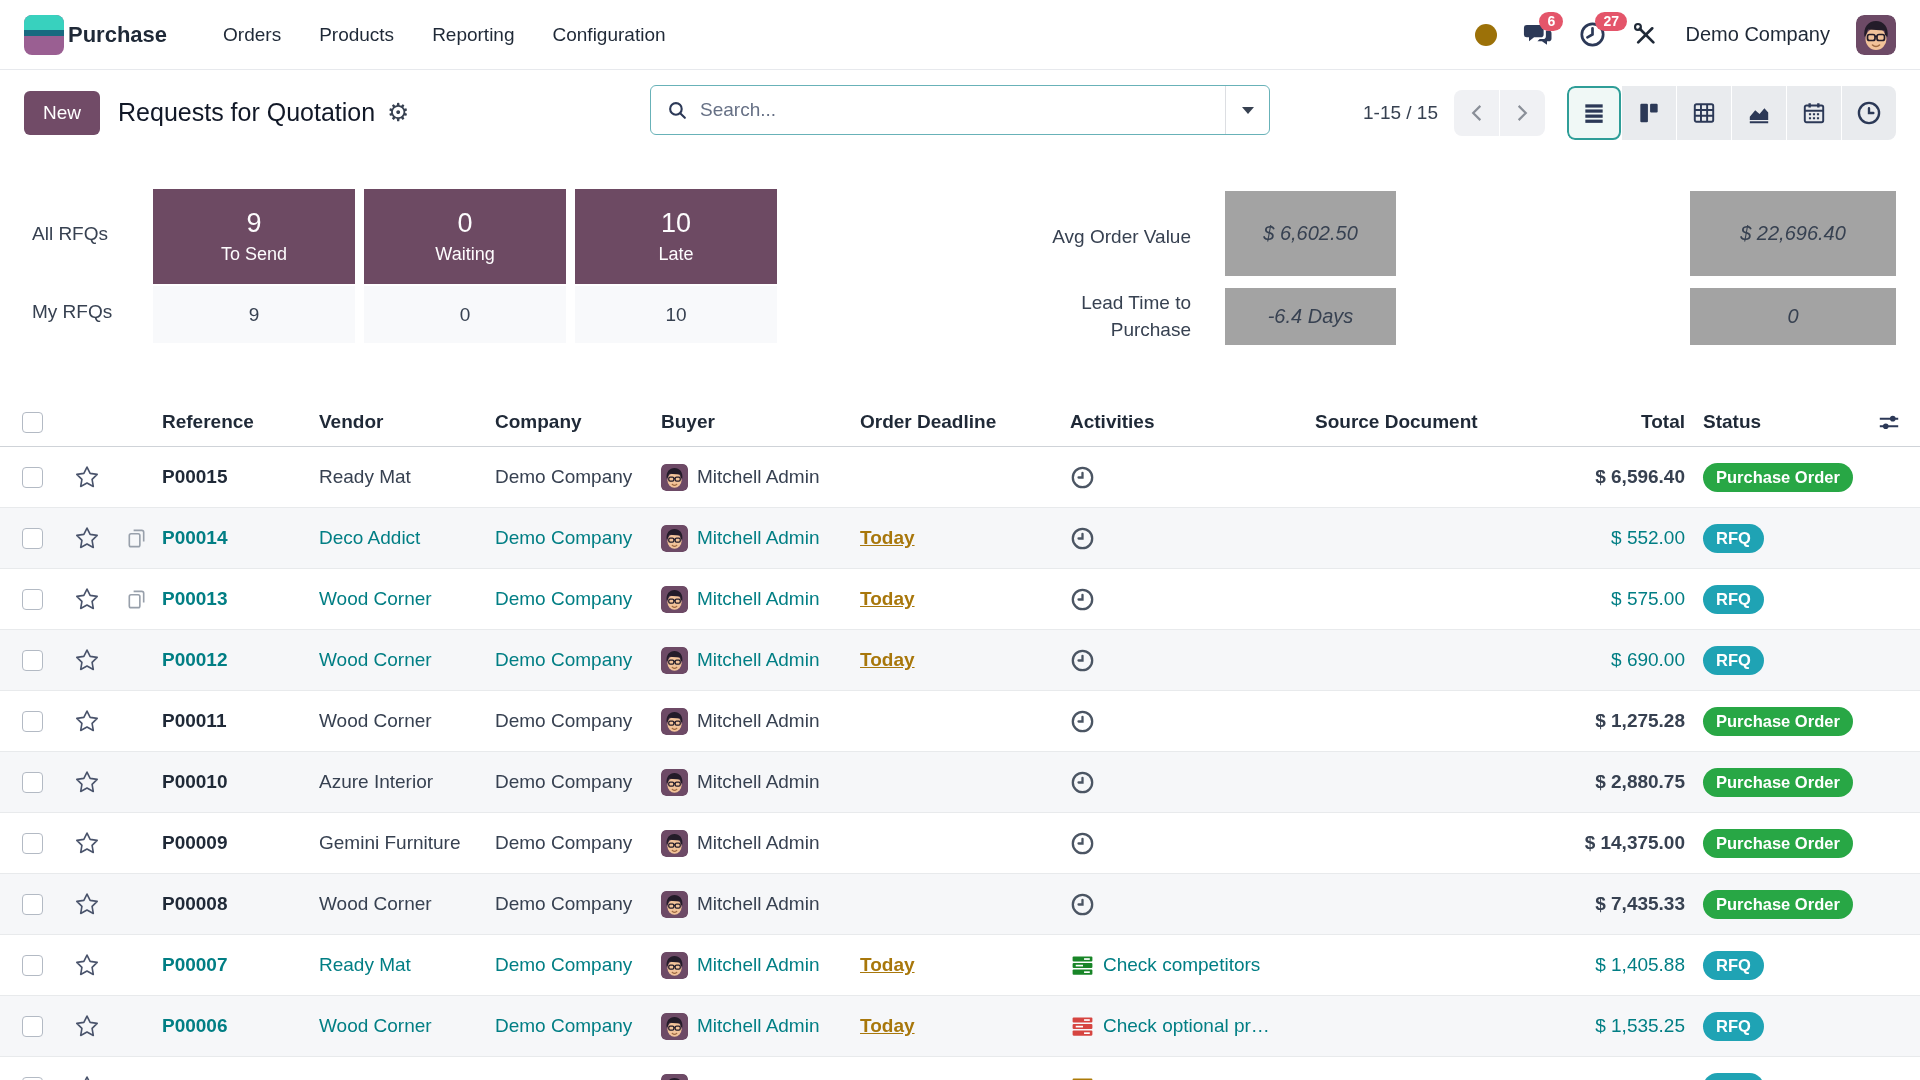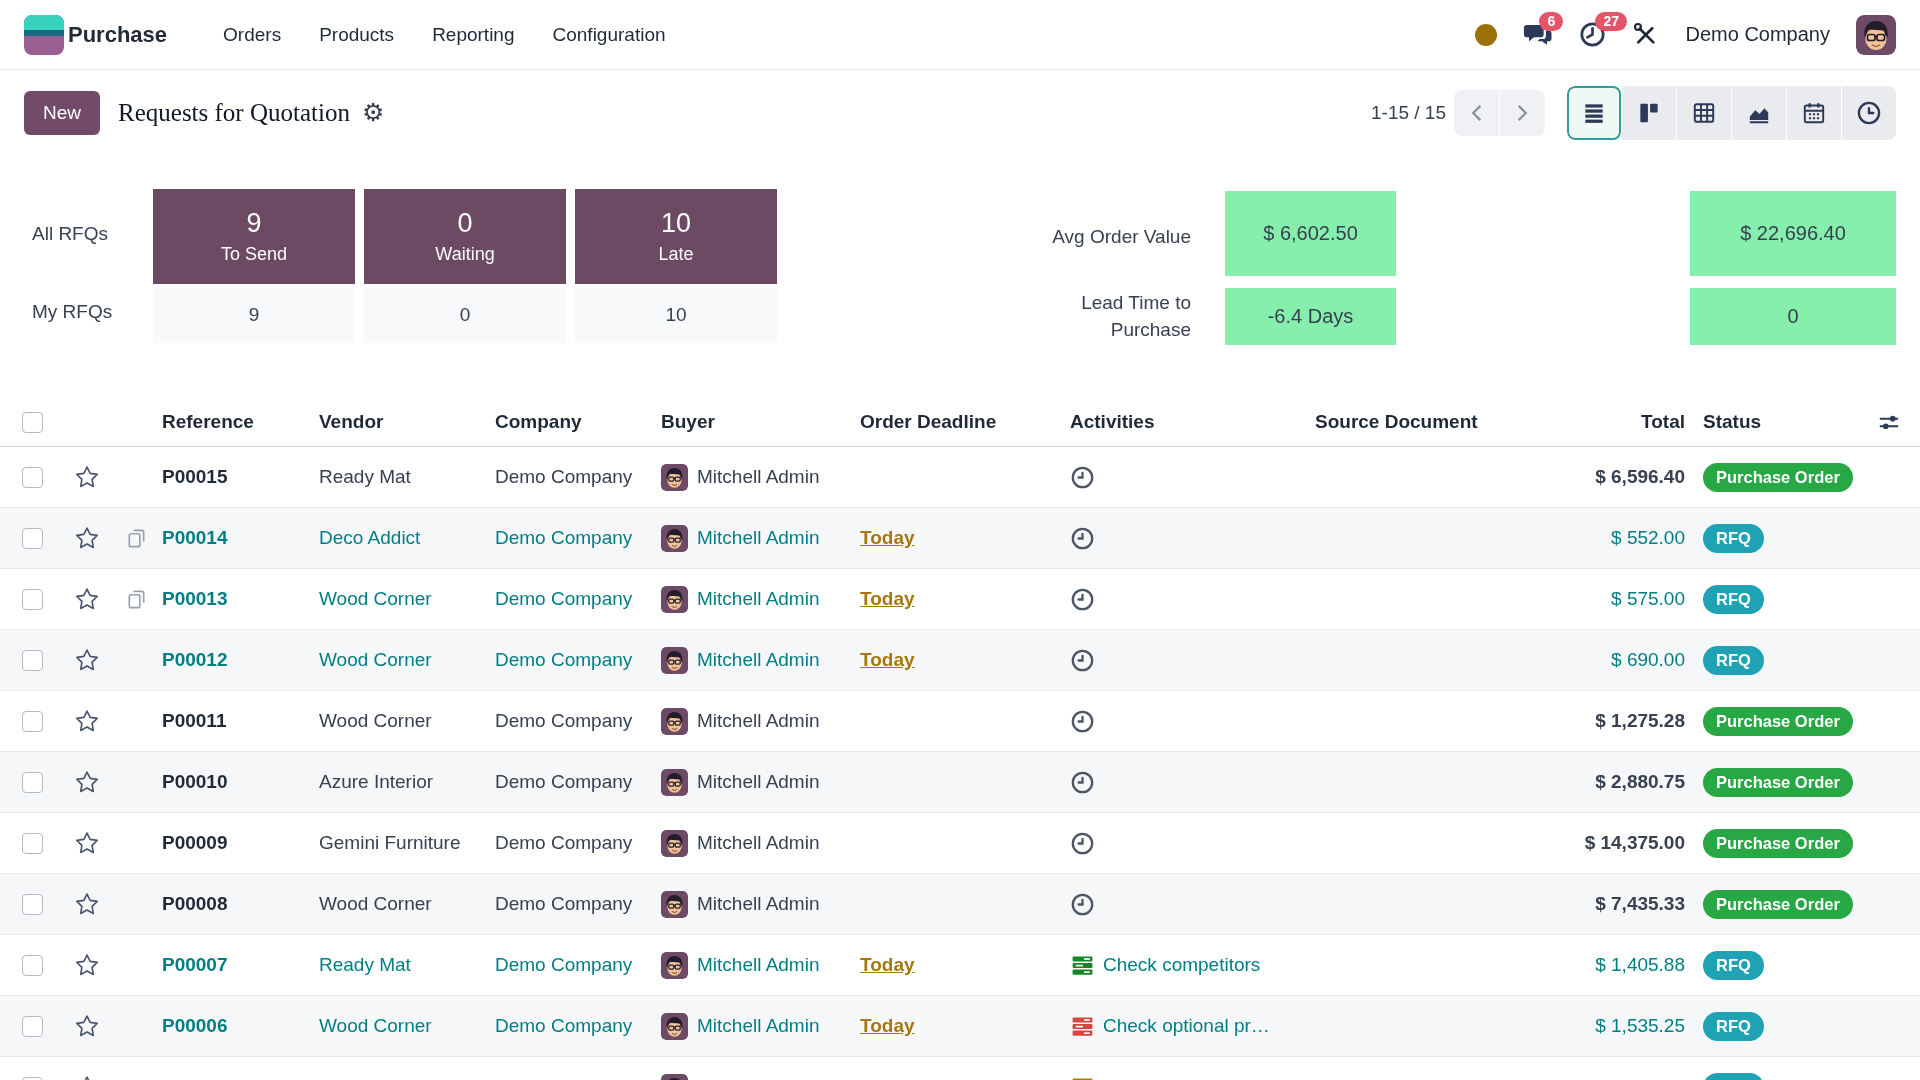--- a/index.html
+++ b/index.html
@@ -18,55 +18,55 @@
   .nav-badge { position:absolute; top:-9px; left:16px; background:#e4556a; color:#fff;
     font-size:14px; font-weight:700; padding:2px 8px; border-radius:12px; line-height:15px; }
   .gold-dot { width:22px; height:22px; border-radius:50%; background:#9c7108; }
   .company-name { font-size:20px; color:#1f2937; }
   .nav-avatar { width:40px; height:40px; border-radius:8px; overflow:hidden; }
 
   
   .control-panel { position:relative; height:85px; display:flex; align-items:center; padding:0 24px; }
   .btn-new { background:#714B67; color:#fff; font-size:19px; border:none; border-radius:6px;
     height:44px; padding:0 19px; cursor:pointer; font-family:inherit; }
-  .view-title { font-size:25px; color:#111827; margin-left:18px;font-family:Liberation Serif, serif; }
+  .view-title { font-size:25px; color:#111827; margin-left:18px; }
   .gear { font-size:25px; color:#374151; margin-left:12px; cursor:pointer; line-height:1; }
   .searchbar { position:absolute; left:650px; top:15px; width:620px; height:50px;
     border:1px solid #68b2b8; border-radius:6px; display:flex; align-items:center; background:#fff; }
   .searchbar input { flex:1; border:none; outline:none; font-size:19px; color:#374151;
     font-family:inherit; background:transparent; }
   .searchbar input::placeholder { color:#667085; }
   .search-glyph { margin:0 12px 0 16px; display:flex; }
   .search-caret { width:44px; height:100%; border-left:1px solid #dcdee2; display:flex;
     align-items:center; justify-content:center; cursor:pointer; }
   .caret-down { width:0; height:0; border-left:6px solid transparent; border-right:6px solid transparent;
     border-top:7px solid #374151; }
   .cp-right { position:absolute; right:24px; top:0; height:85px; display:flex; align-items:center; }
-  .pager-range { font-size:19px; color:#374151; margin-right:8px; white-space:nowrap; }
+  .pager-range { font-size:19px; color:#374151; margin-right:16px; white-space:nowrap; }
   .pager-btns { display:flex; gap:1px; border-radius:8px; overflow:hidden; margin-right:22px; }
   .pager-btn { width:45px; height:46px; background:#f0f1f4; display:flex; align-items:center;
     justify-content:center; cursor:pointer; border:none; }
   .view-switcher { display:flex; gap:1px; border-radius:8px; overflow:hidden; }
   .vs-btn { width:54px; height:54px; background:#e9ebee; display:flex; align-items:center;
     justify-content:center; cursor:pointer; border:none; }
   .vs-btn.active { background:#f0f8f6; border:2px solid #2f9e98; border-radius:8px; }
 
   
   .dashboard { position:relative; height:243px; }
   .dash-row-label { position:absolute; left:32px; font-size:19px; color:#374151; }
   .tile { position:absolute; top:34px; width:202px; height:95px; background:#6d4a63; color:#fdfcfd;
     display:flex; flex-direction:column; align-items:center; justify-content:center; gap:5px; cursor:pointer; }
   .tile-value { font-size:27px; font-weight:500; }
   .tile-label { font-size:18px; }
   .my-cell { position:absolute; top:131px; width:202px; height:57px; background:#f8f9fb;
     display:flex; align-items:center; justify-content:center; font-size:19px; color:#374151; cursor:pointer; }
   .t1 { left:153px; } .t2 { left:364px; } .t3 { left:575px; }
   .stat-label { position:absolute; text-align:right; font-size:19px; color:#374151; line-height:27px; }
-  .stat-box { position:absolute; background:#86efac; display:flex; align-items:center;
-    justify-content:center; font-size:20px; color:#374151; }
+  .stat-box { position:absolute; background:#a3a3a3; display:flex; align-items:center;
+    justify-content:center; font-size:20px; color:#374151;font-style:italic; }
 
   
   .rfq-table { width:1920px; }
   .tgrid { display:grid; grid-template-columns:64px 46px 52px 157px 176px 166px 199px 210px 245px 250px 130px 1fr;
     align-items:center; }
   .thead { height:49px; border-bottom:1px solid #cfd3d8; font-size:19px; font-weight:600;
     color:#1f2937; position:relative; }
   .th-total { text-align:right; padding-right:10px; }
   .optional-cols { position:absolute; right:18px; top:12px; cursor:pointer; }
   .trow { height:61px; border-bottom:1px solid #e8eaec; font-size:19px; color:#374151; cursor:pointer; }
@@ -157,20 +157,32 @@
       </svg>
     </span>
   </div>
 </nav>
 
 <div class="control-panel">
   <button class="btn-new">New</button>
   <span class="view-title">Requests for Quotation</span>
   <span class="gear">⚙</span>
 
+  <div class="searchbar">
+    <span class="search-glyph">
+      <svg width="21" height="21" viewBox="0 0 20 20" fill="none" stroke="#2c3957" stroke-width="2">
+        <circle cx="8.5" cy="8.5" r="5.5"></circle>
+          <path d="M12.8 12.8 17 17" stroke-linecap="round"></path>
+      </svg>
+    </span>
+    <input placeholder="Search..." style="">
+    <span class="search-caret">
+      <span class="caret-down"></span>
+    </span>
+  </div>
 
   <div class="cp-right">
     <span class="pager-range">1-15 / 15</span>
     <div class="pager-btns">
       <button class="pager-btn">
         <svg width="11" height="18" viewBox="0 0 10 16" fill="none" stroke="#8a8f98" stroke-width="2">
             <path d="M8.5 1.5 2 8l6.5 6.5"></path>
           </svg>
       </button>
       <button class="pager-btn">

